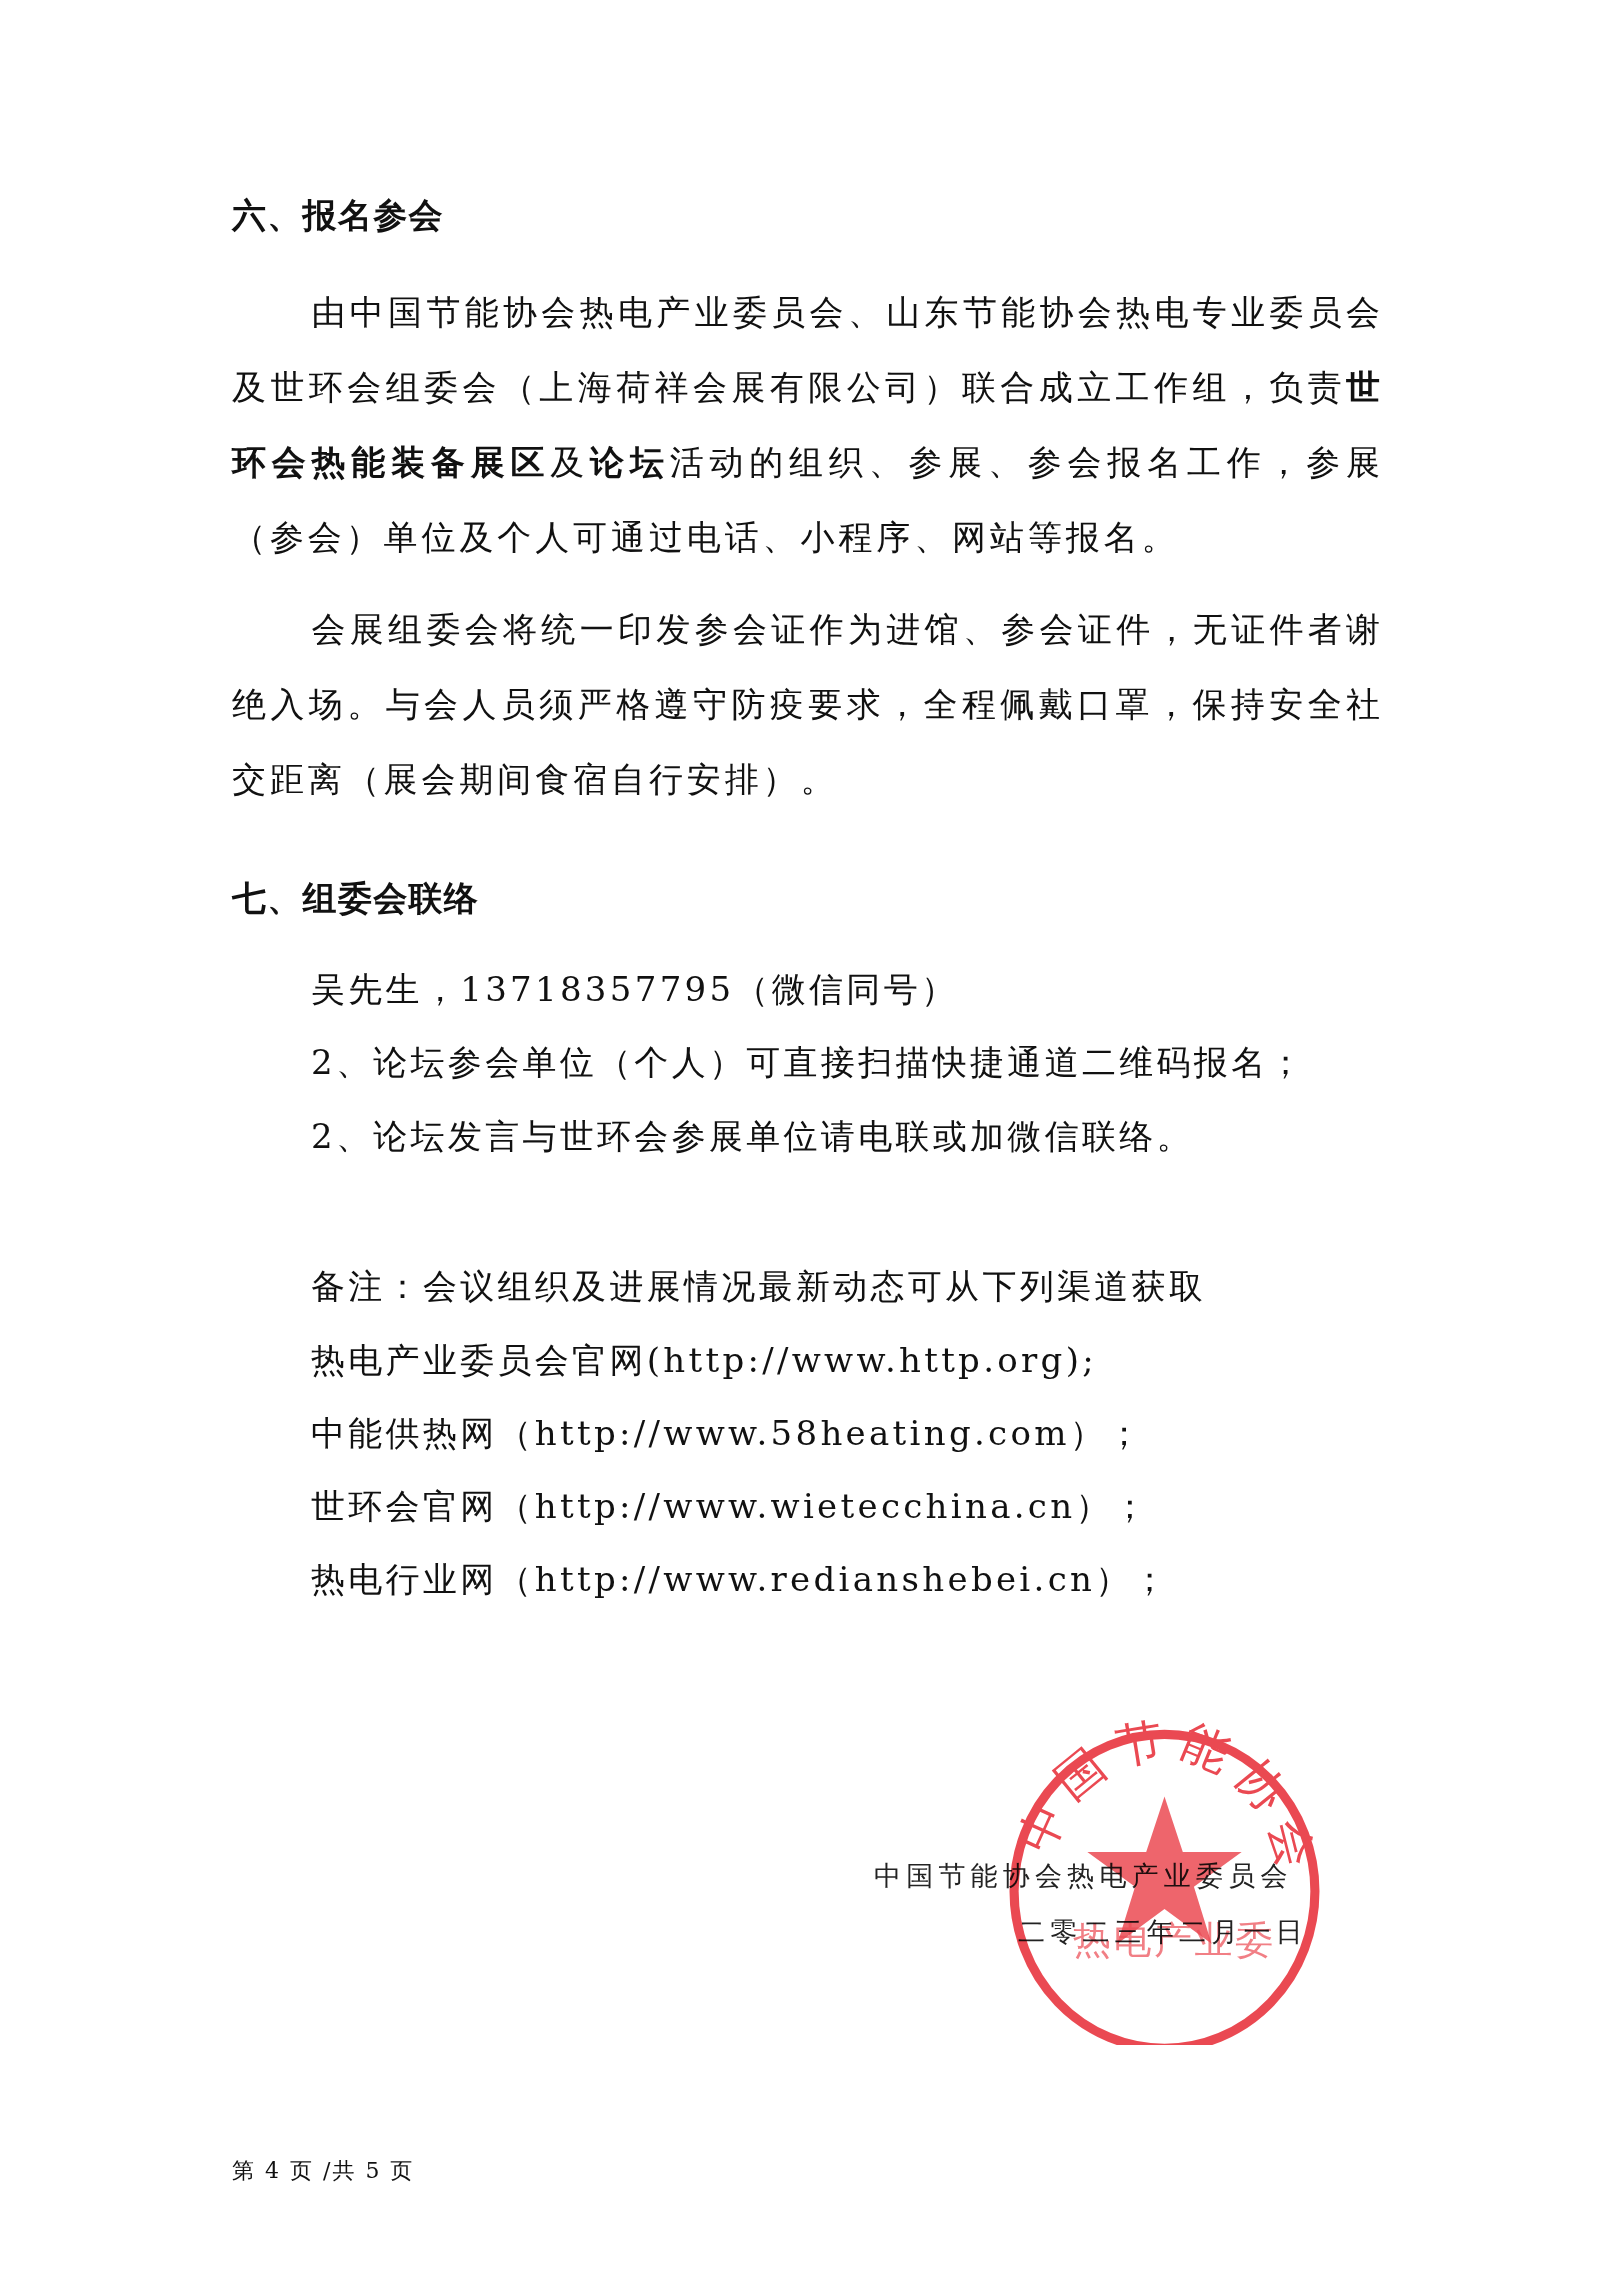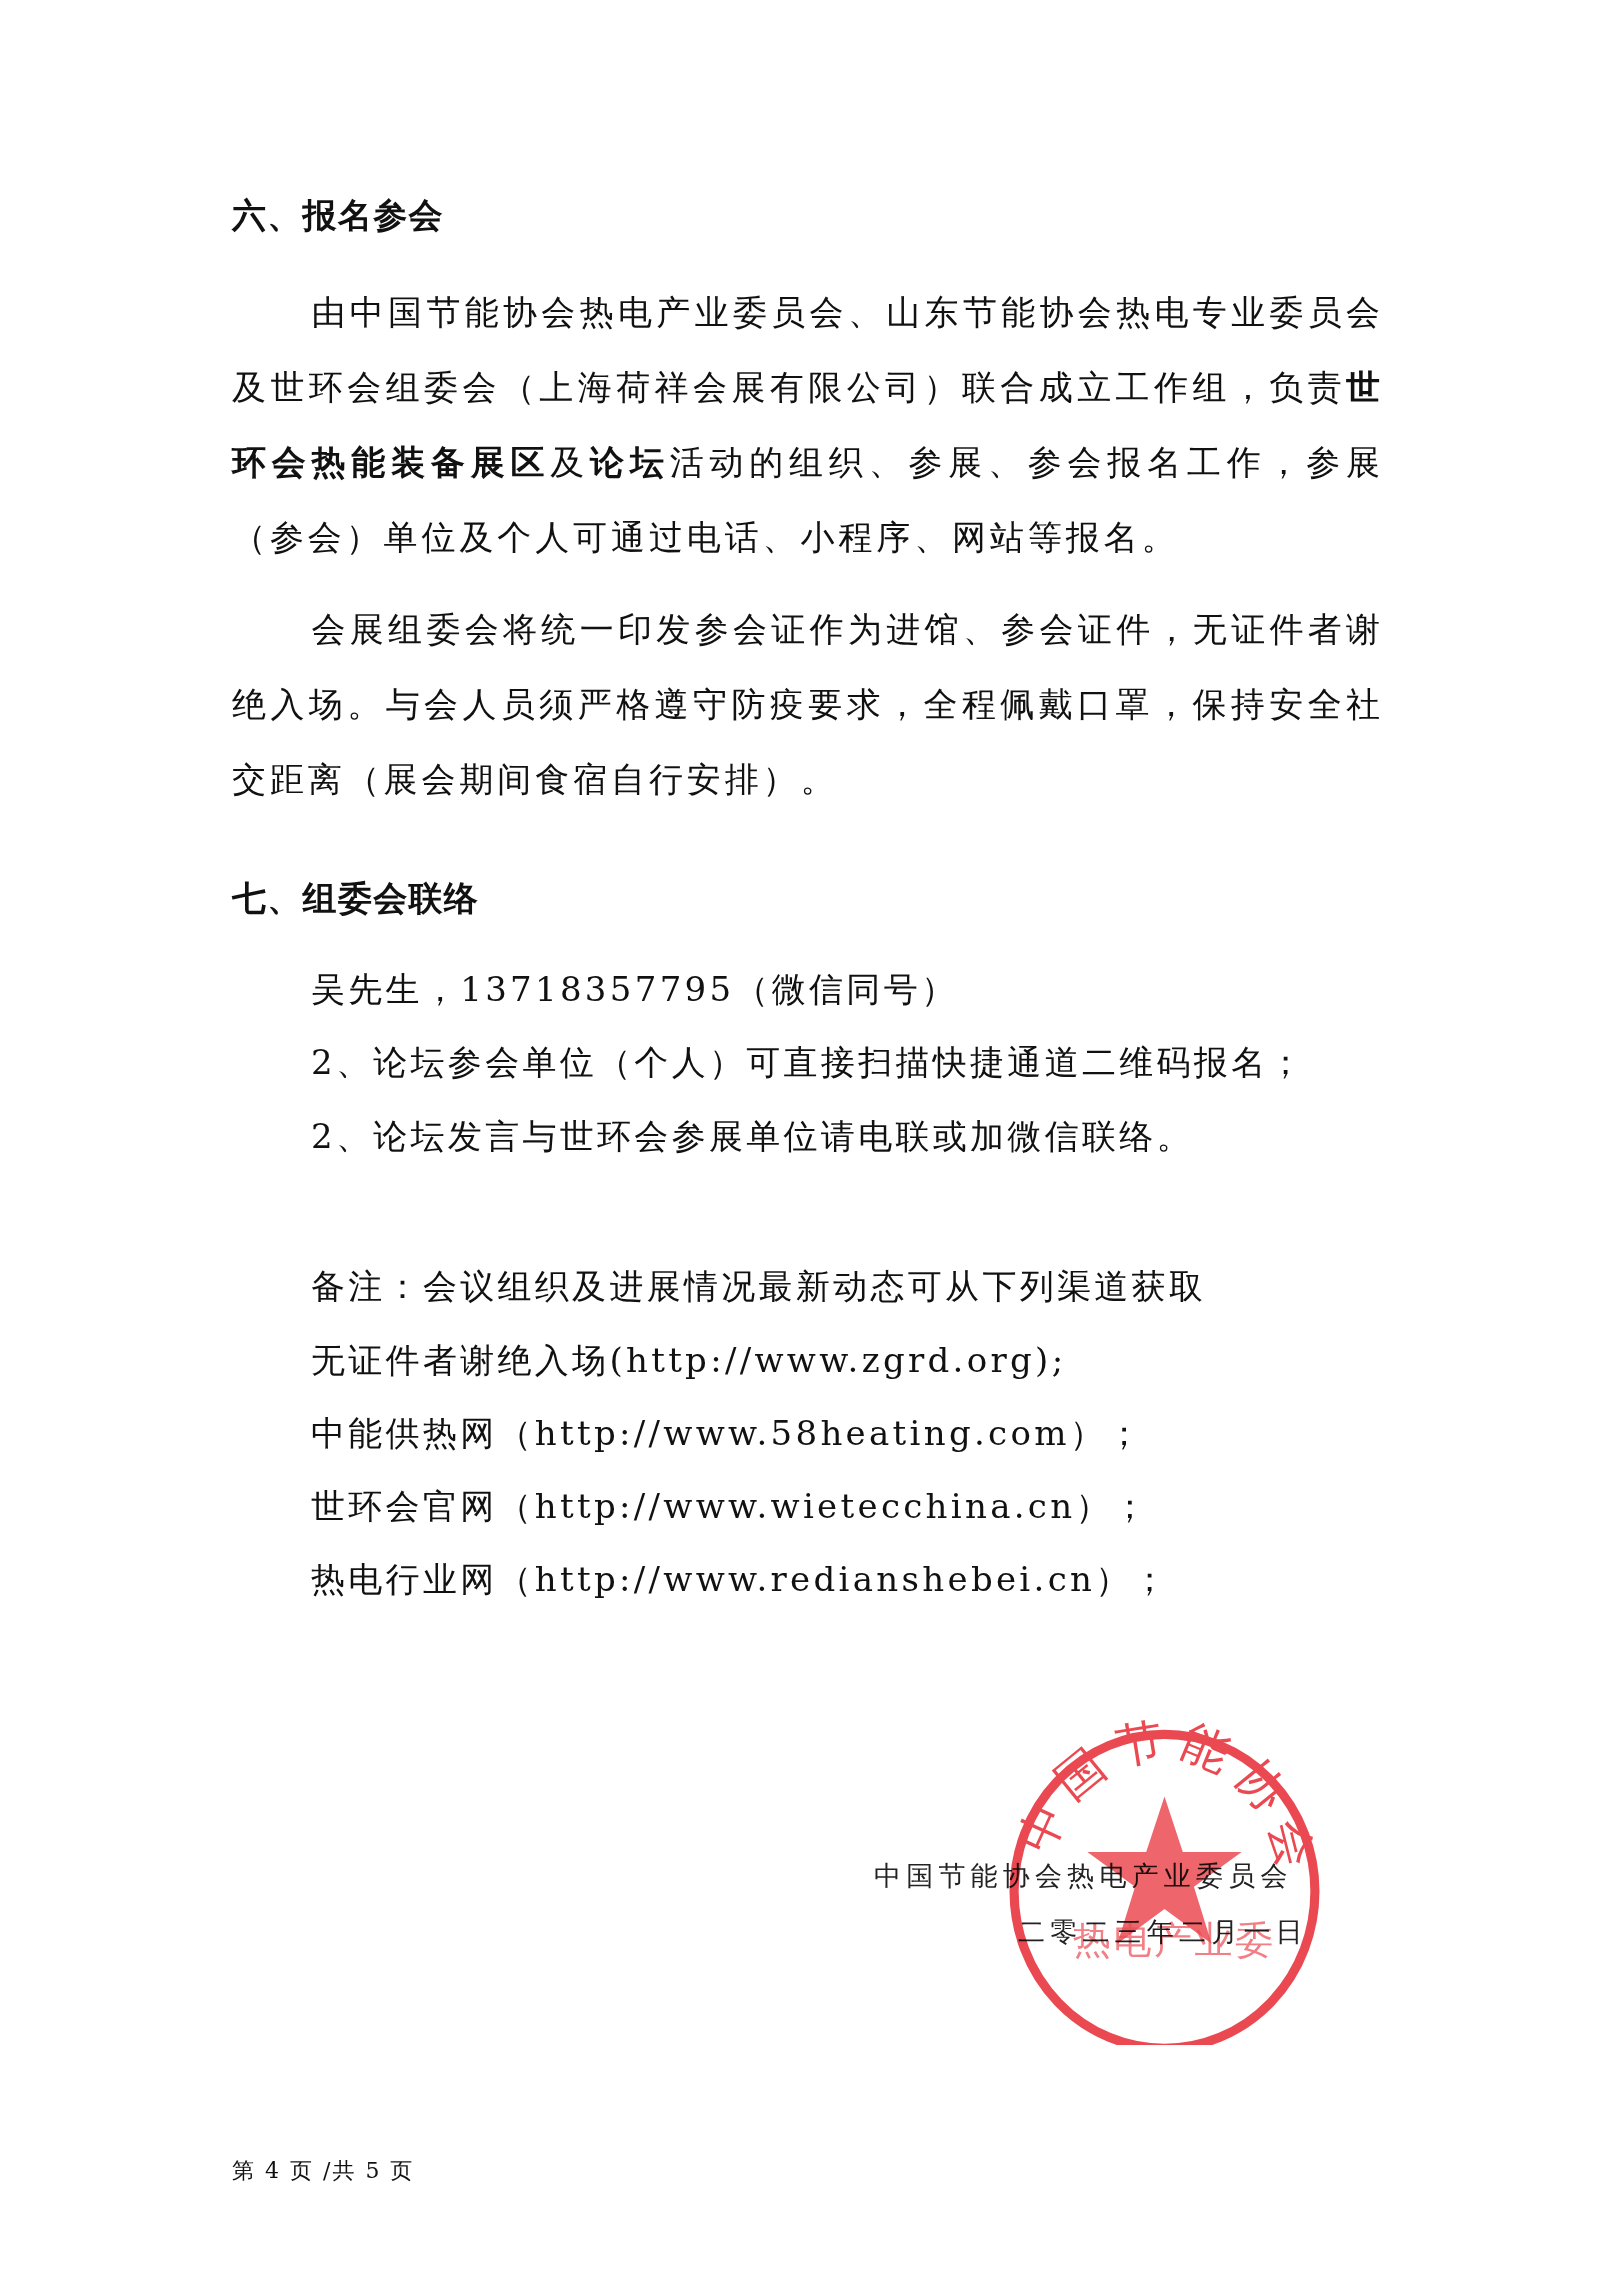--- a/index.html
+++ b/index.html
@@ -34,21 +34,21 @@
     <span class="indent"></span><span>由中国节能协会热电产业委员会、山东节能协会热电专业委员会及世环会组委会（上海荷祥会展有限公司）联合成立工作组，负责</span><b>世环会热能装备展区</b><span>及</span><b>论坛</b><span>活动的组织、参展、参会报名工作，参展（参会）单位及个人可通过电话、小程序、网站等报名。</span>
   </div>
 
   <div class="h" style="top:876px;">七、组委会联络</div>
 
   <div class="line" style="top:967px;">吴先生，13718357795（微信同号）</div>
   <div class="line" style="top:1040px;">2、论坛参会单位（个人）可直接扫描快捷通道二维码报名；</div>
   <div class="line" style="top:1114px;">2、论坛发言与世环会参展单位请电联或加微信联络。</div>
 
   <div class="line" style="top:1264px;">备注：会议组织及进展情况最新动态可从下列渠道获取</div>
-  <div class="line" style="top:1338px;">无证件者谢绝入场(http://www.zgrd.org);</div>
+  <div class="line" style="top:1338px;">热电产业委员会官网(http://www.http.org);</div>
   <div class="line" style="top:1411px;text-align:right;">中能供热网（http://www.58heating.com）；</div>
   <div class="line" style="top:1484px;text-align:center;">世环会官网（http://www.wietecchina.cn）；</div>
   <div class="line" style="top:1557px;">热电行业网（http://www.redianshebei.cn）；</div>
 
   <div class="sig" style="left:874px; top:1858px;">中国节能协会热电产业委员会</div>
   <div class="sig" style="left:1018px; top:1904px;margin-top:10px;">二零二三年二月一日</div>
 
   <svg class="seal" viewBox="0 0 500 500">
     <defs>
       <path id="sealArcTop" d="M 70 260 A 180 200 0 0 1 430 260"></path>

